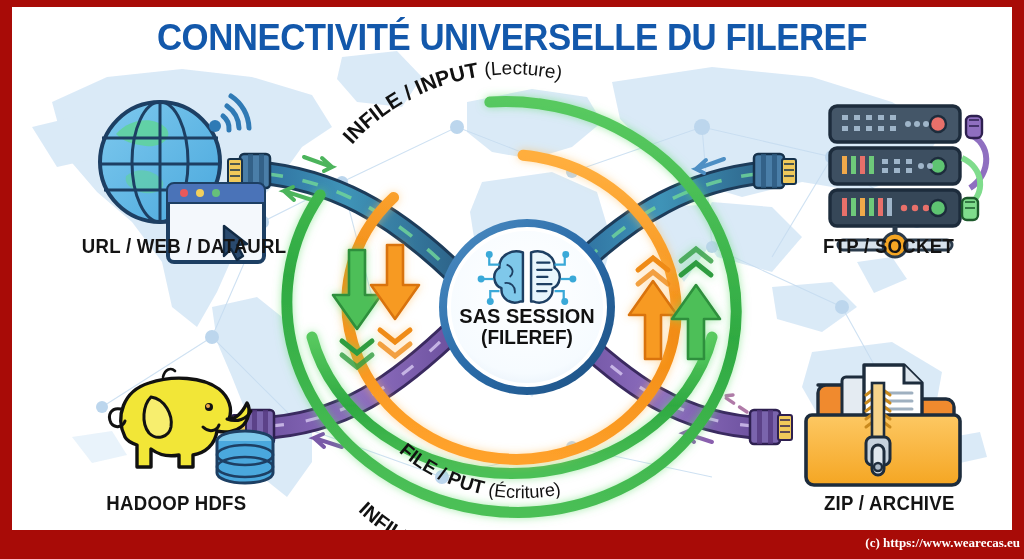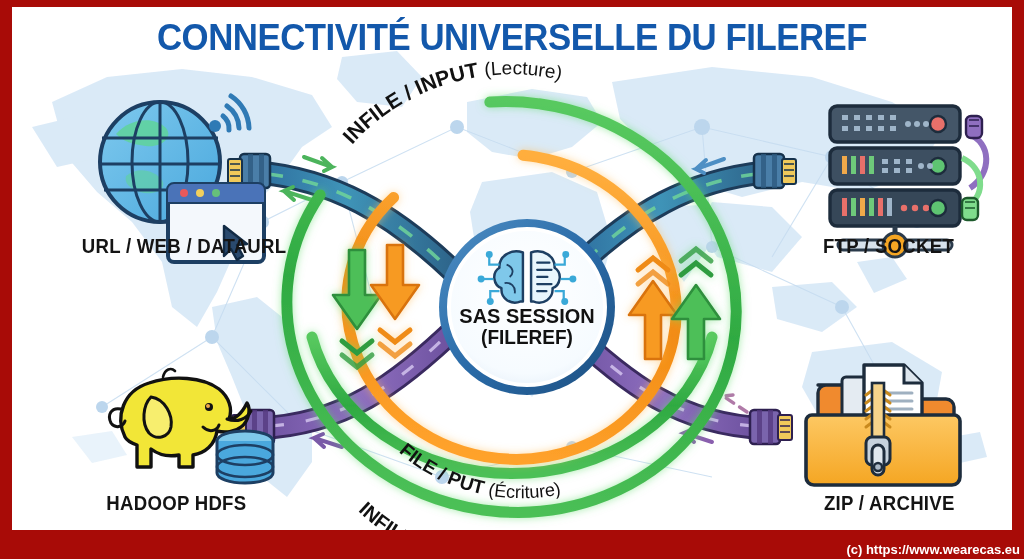--- a/index.html
+++ b/index.html
@@ -63,22 +63,22 @@
     color:#111;
     line-height:1.03;
     transform:scaleX(0.95);
   }
   .hub-text .l1{font-size:21px;display:block;}
   .hub-text .l2{font-size:20px;display:block;}
 
   
   .watermark{
     position:absolute;
-    right:4px;bottom:2px;
-    font-family:Liberation Sans, sans-serif;
+    right:4px;bottom:8px;
+    font-family:Liberation Serif, serif;
     font-size:13px;
     font-weight:bold;
     color:#ffffff;
     letter-spacing:0px;
     white-space:nowrap;
     z-index:60;
   }
   .arc-label{pointer-events:none;}
 </style>
 </head>

